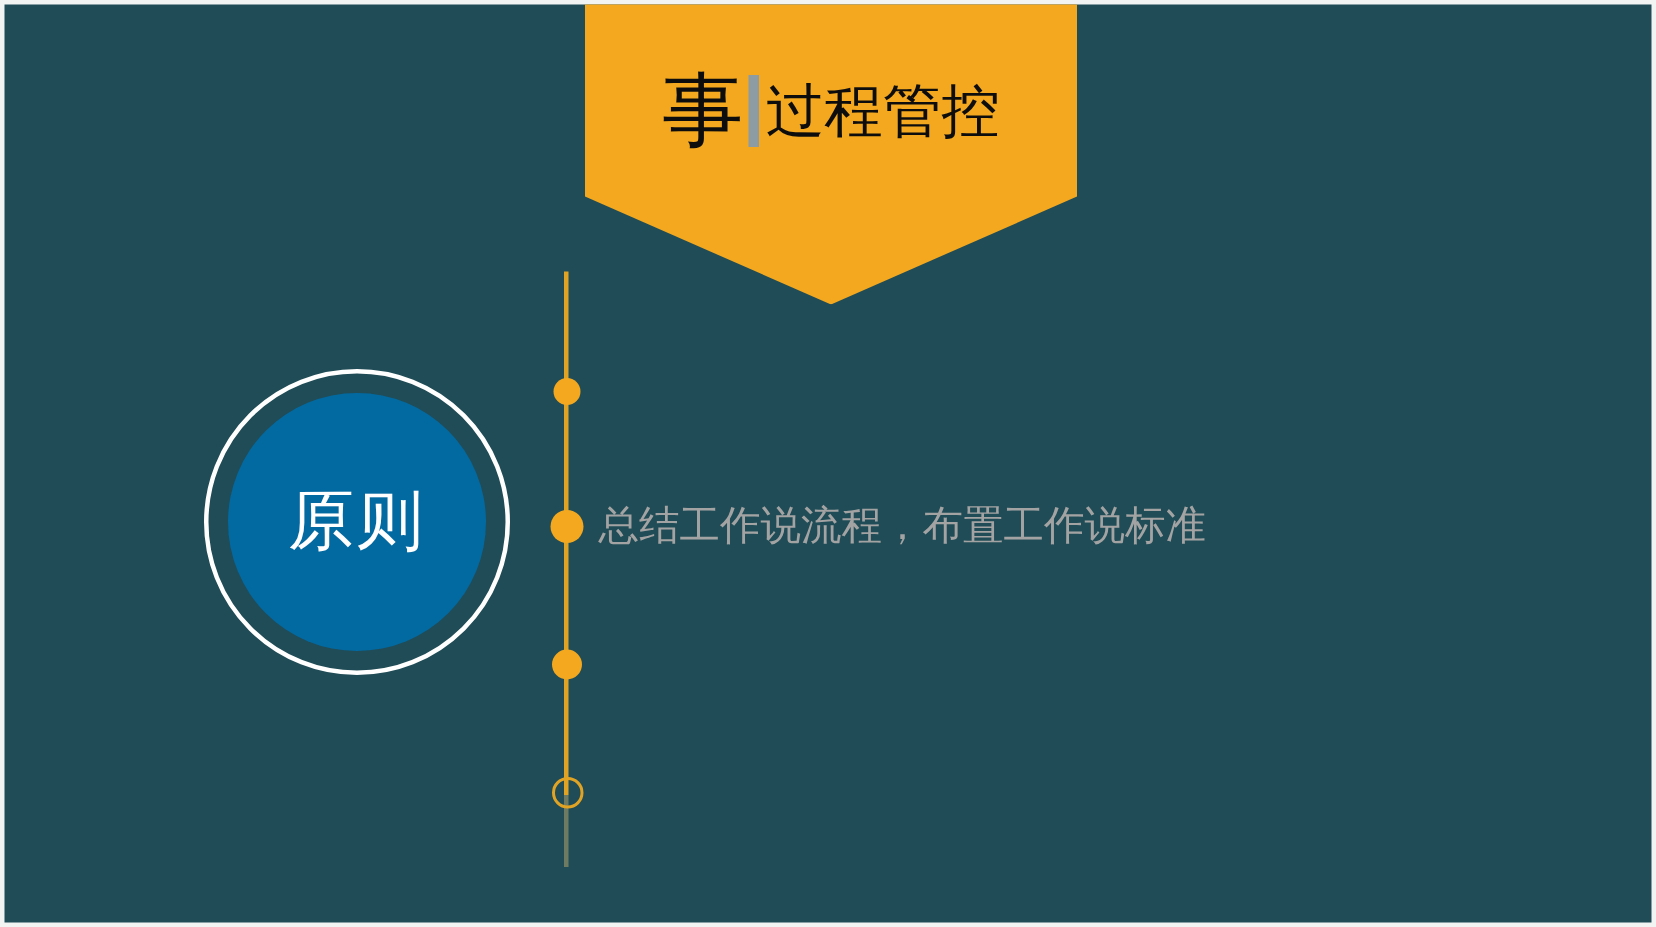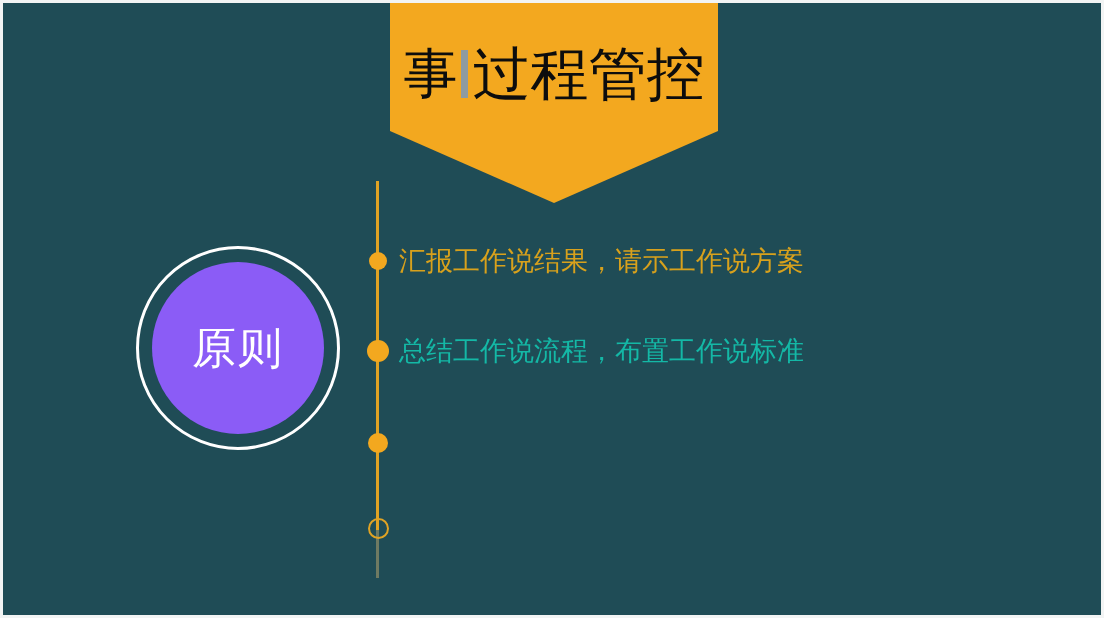--- a/index.html
+++ b/index.html
@@ -57,21 +57,21 @@
   }
   #title-divider {
     width: 7px;
     height: 48px;
     background: #8d9ba2;
     margin: 0 5px 0 3px;
     flex: 0 0 auto;
   }
   #title-rest {
     color: #0d0d0d;
-    font-size: 58px;
+    font-size: 39px;
     line-height: 1;
     letter-spacing: 0px;
     font-family: "DejaVu Sans", "Liberation Sans", sans-serif;
   }
 
   
   #principle-badge {
     position: absolute;
     left: 133px;
     top: 243px;
@@ -82,21 +82,21 @@
     box-sizing: border-box;
     z-index: 4;
   }
   #principle-disc {
     position: absolute;
     left: 149px;
     top: 259px;
     width: 172px;
     height: 172px;
     border-radius: 50%;
-    background: #8b5cf6;
+    background: #0369a1;
     display: flex;
     align-items: center;
     justify-content: center;
     z-index: 4;
   }
   #principle-label {
     color: #ffffff;
     font-size: 44px;
     line-height: 1;
     letter-spacing: 2px;
@@ -149,21 +149,21 @@
     left: 396px;
     color: #d8a11c;
     font-size: 27px;
     line-height: 1;
     white-space: nowrap;
     letter-spacing: 0px;
     font-family: "DejaVu Sans", "Liberation Sans", sans-serif;
     z-index: 3;
   }
   #tl-text-1 { top: 244px; }
-  #tl-text-2 { top: 334px; color: #14b8a6; }
+  #tl-text-2 { top: 334px; color: #a3a3a3; }
   #tl-text-3 { top: 427px; }
   #tl-text-4 { top: 512px; }
 </style>
 </head>
 <body>
 
 <div id="slide">
 
   <div id="title-banner"></div>
 
@@ -179,16 +179,15 @@
   </div>
 
   <div id="timeline-line-top"></div>
   <div id="timeline-line-bottom"></div>
 
   <div class="tl-dot" id="tl-dot-1"></div>
   <div class="tl-dot" id="tl-dot-2"></div>
   <div class="tl-dot" id="tl-dot-3"></div>
   <div class="tl-dot-hollow" id="tl-dot-4"></div>
 
-  <div class="tl-text" id="tl-text-1">汇报工作说结果，请示工作说方案</div>
   <div class="tl-text" id="tl-text-2">总结工作说流程，布置工作说标准</div>
 
 </div>
 
 </body></html>

